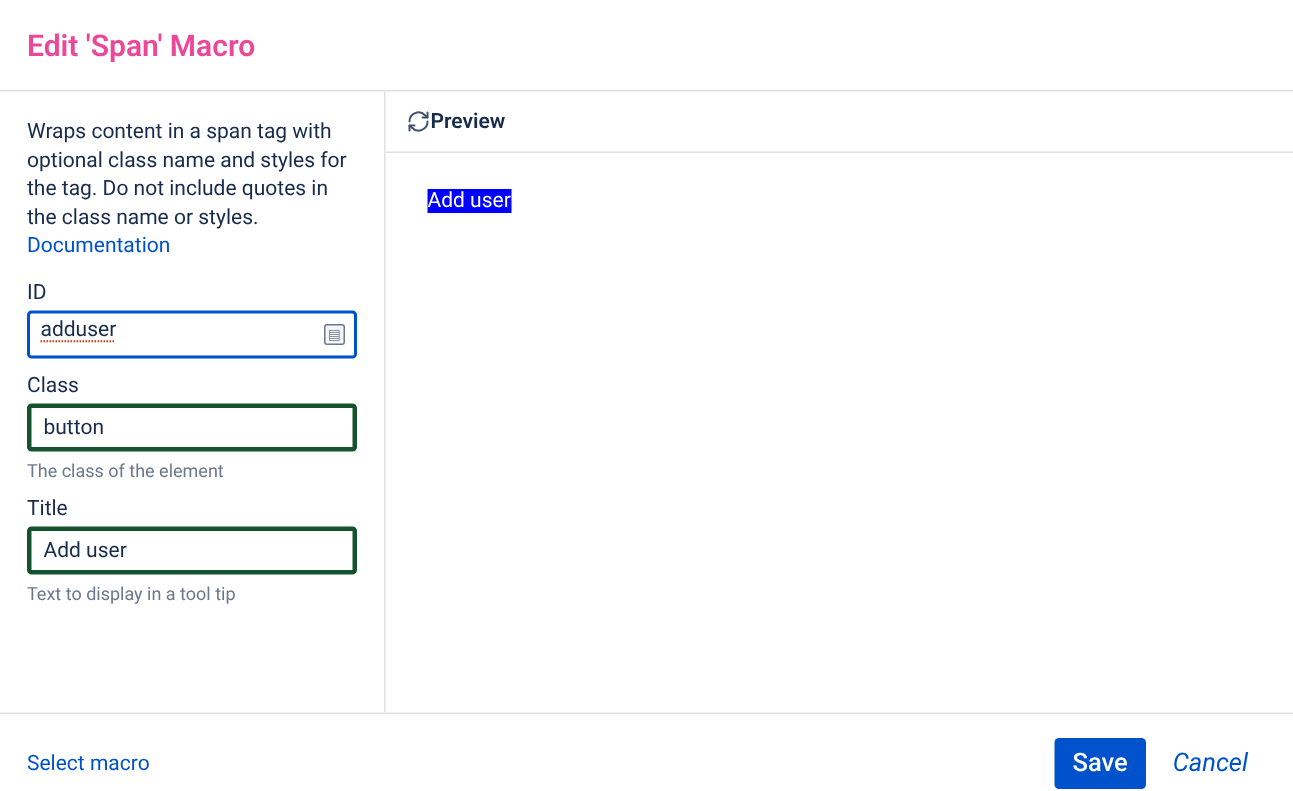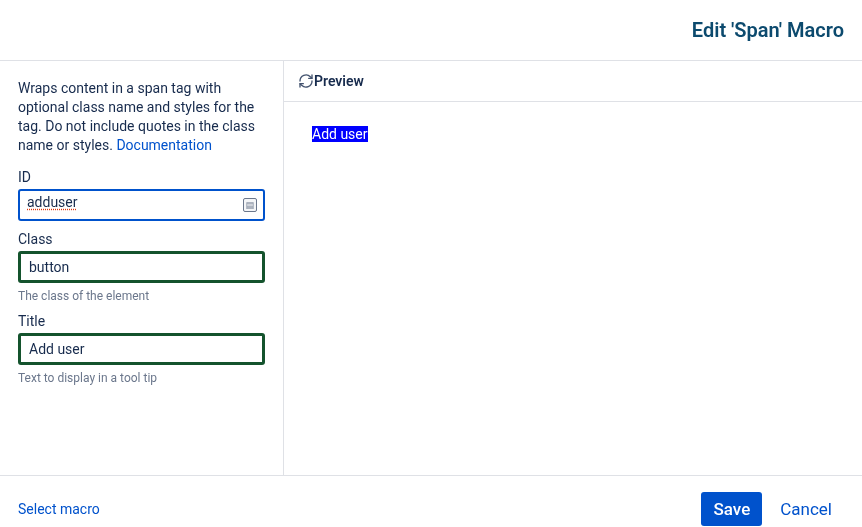--- a/index.html
+++ b/index.html
@@ -16,30 +16,29 @@
       overflow: hidden;
       background: #fff;
     }
     .dialog-header {
       padding: 18px 18px 18px 18px;
       border-bottom: 1px solid #dfe1e6;
     }
     .dialog-title {
       font-size: 20px;
       font-weight: 600;
-      color: #0c4a6e;
-      text-align: right;
+      color: #ec4899;
     }
     .dialog-body {
       display: flex;
       height: 415px;
       border-bottom: 1px solid #dfe1e6;
     }
     .form-panel {
-      width: 284px;
+      width: 257px;
       border-right: 1px solid #dfe1e6;
       padding: 18px 18px 0 18px;
       overflow-y: auto;
     }
     .description {
       line-height: 1.35;
       margin-bottom: 14px;
       color: #172B4D;
     }
     .doc-link {
@@ -157,20 +156,21 @@
     }
     .btn-primary {
       background: #0052CC;
       color: #fff;
       font-weight: 500;
     }
     .btn-link {
       background: transparent;
       color: #0052CC;
       margin-left: 6px;
+      font-style: italic;
     }
   </style>
 </head>
 <body>
 
 <div class="dialog-header">
   <h1 class="dialog-title">Edit 'Span' Macro</h1>
 </div>
 
 <div class="dialog-body">

